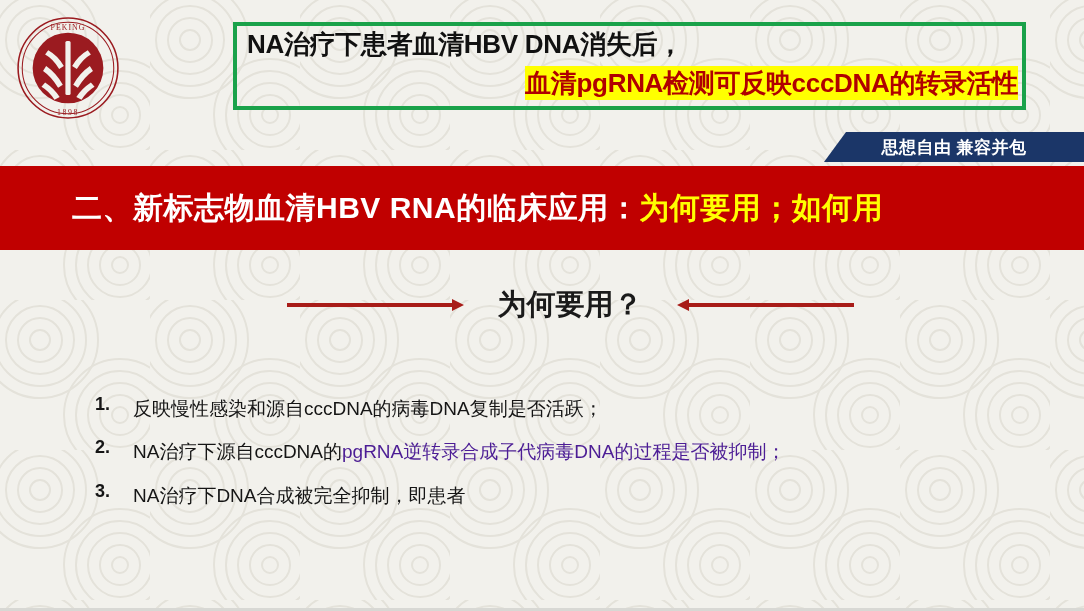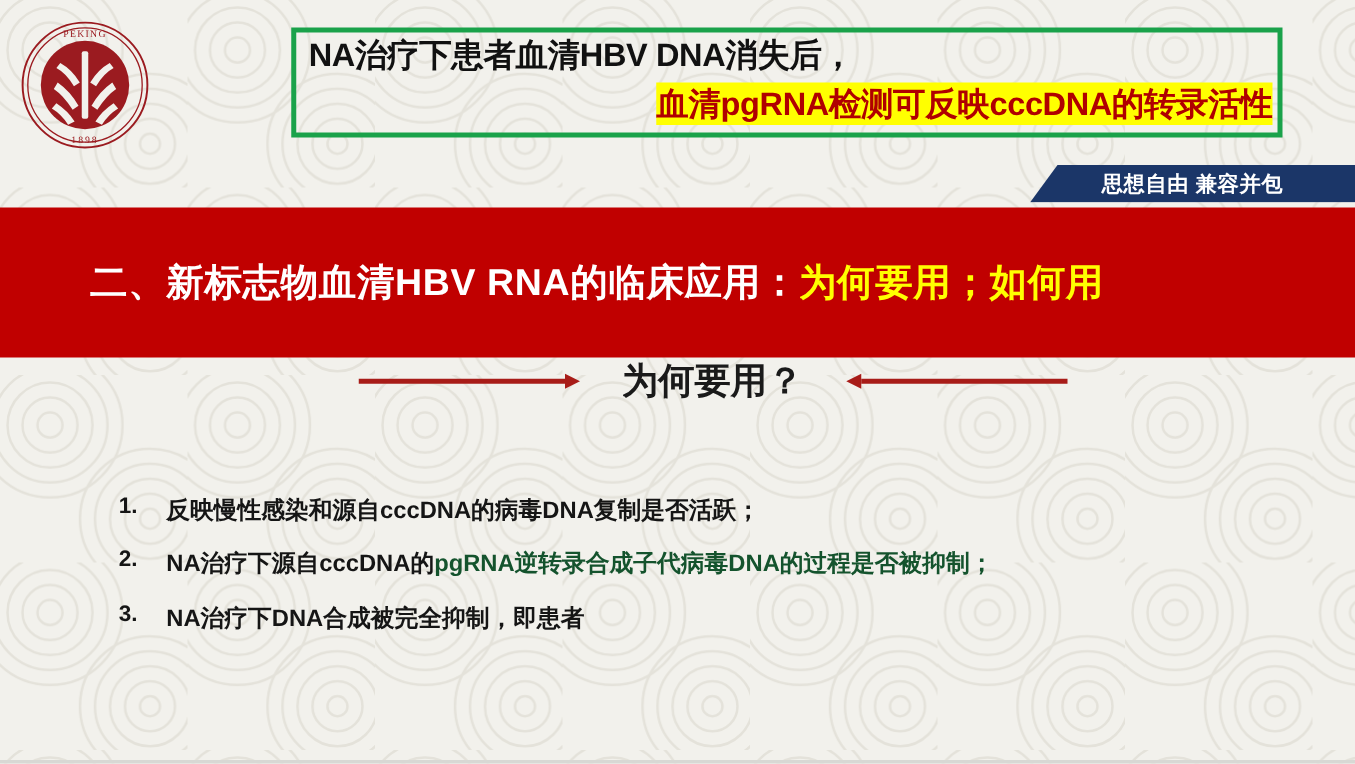--- a/index.html
+++ b/index.html
@@ -100,21 +100,21 @@
     clip-path: polygon(22px 0, 100% 0, 100% 100%, 0 100%);
     letter-spacing: 0.5px;
   }
 
   
   #title-bar {
     position: absolute;
     left: 0;
     top: 166px;
     width: 1084px;
-    height: 120px;
+    height: 84px;
     background: #c00000;
     z-index: 2;
     display: flex;
     align-items: center;
   }
   #title-text {
     margin-left: 72px;
     font-size: 30px;
     font-weight: bold;
     white-space: nowrap;
@@ -195,25 +195,25 @@
   }
   .bullet-num {
     font-size: 18px;
     font-weight: bold;
     color: #151515;
     width: 38px;
     flex: 0 0 38px;
   }
   .bullet-body {
     font-size: 19px;
-    font-weight: bold;
+    font-weight: normal;
     color: #151515;
     line-height: 1.55;
   }
-  .seg-red { color: #14532d; }
+  .seg-red { color: #4c1d95; }
   .seg-black { color: #151515; }
 
   #item3-sub {
     margin-left: 185px;
     margin-top: 4px;
     font-size: 20px;
     font-weight: bold;
     color: #151515;
     white-space: nowrap;
     display: flex;

